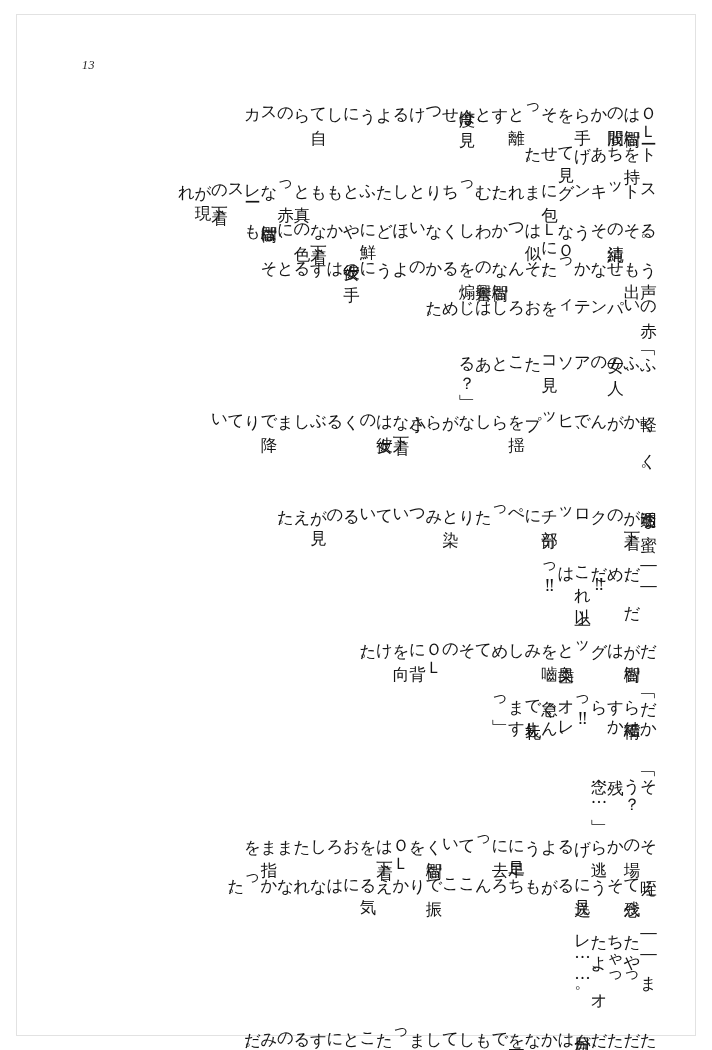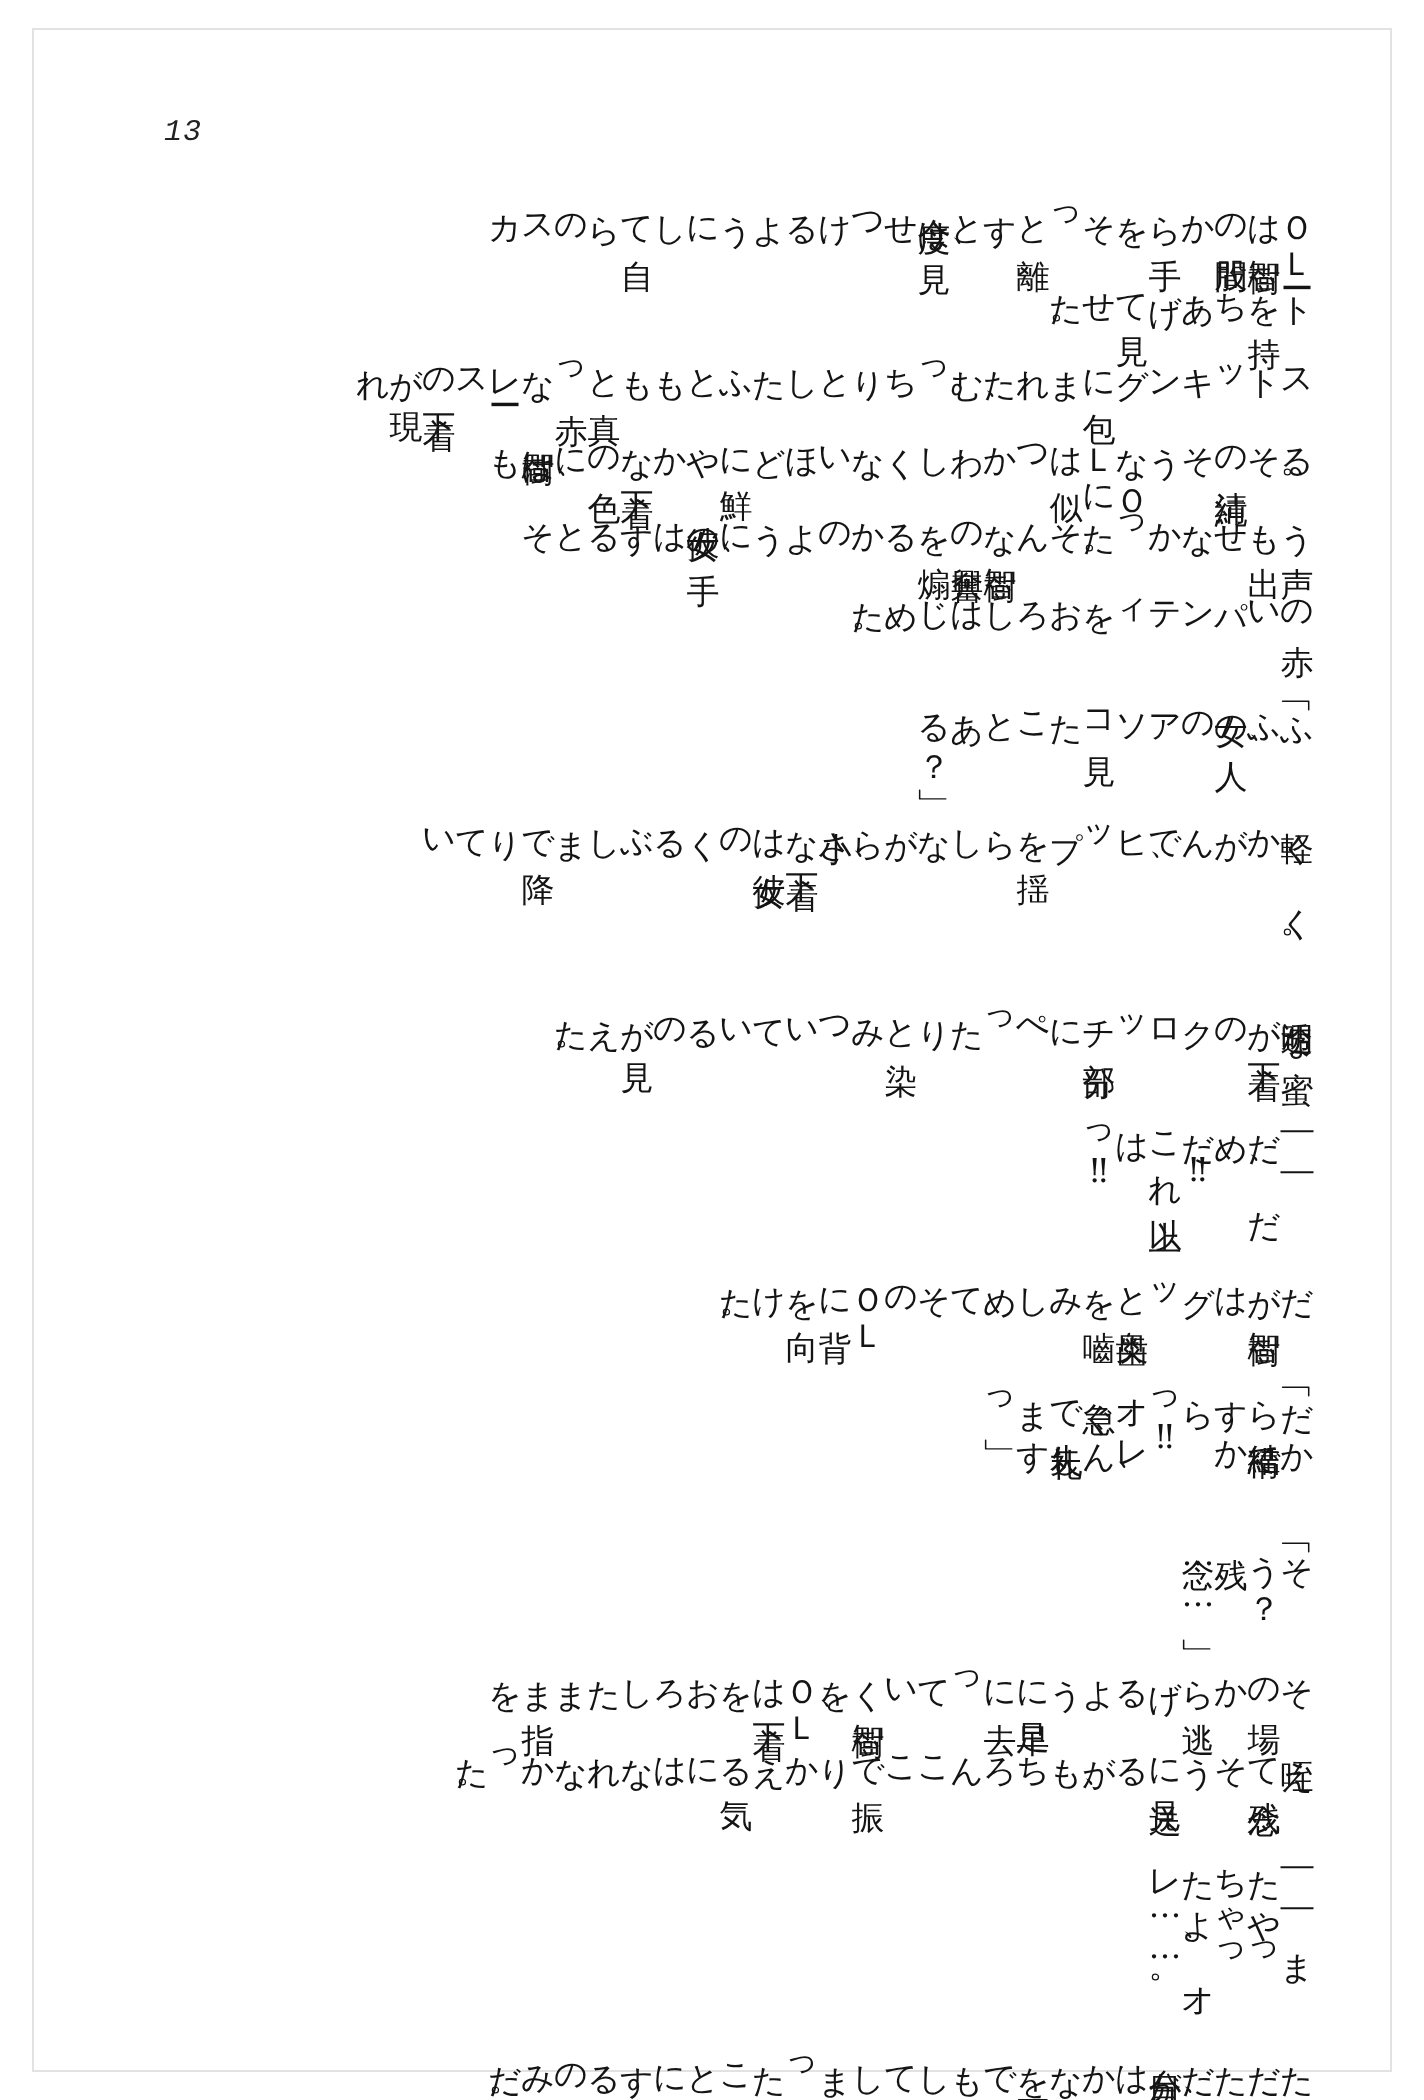--- a/index.html
+++ b/index.html
@@ -29,23 +29,23 @@
     width: 680px;
     height: 1022px;
     border: 1px solid #e2e2e2;
     box-sizing: border-box;
     pointer-events: none;
   }
   .page-number {
     position: absolute;
     left: 82px;
     top: 58px;
-    font-size: 15px;
+    font-size: 12px;
     font-style: italic;
-    font-family: Liberation Mono, monospace;
+    font-family: Liberation Serif, serif;
     color: #222;
     letter-spacing: 0.5px;
   }
   .text-block {
     position: absolute;
     right: 56px;
     top: 96px;
     height: 880px;
     width: 560px;
     display: flex;

